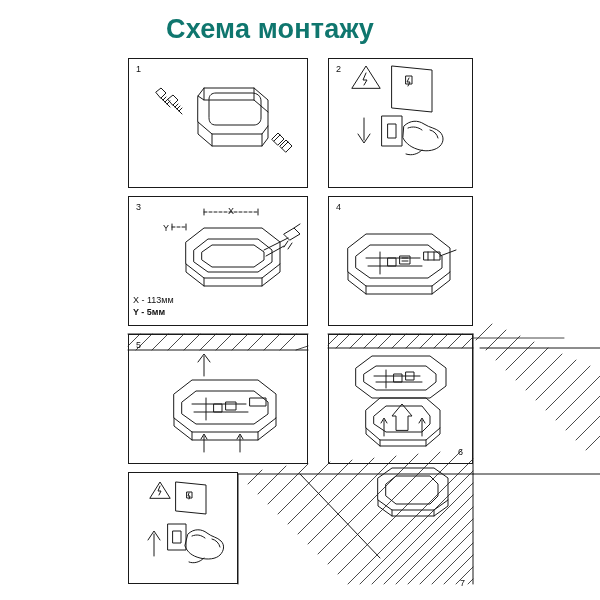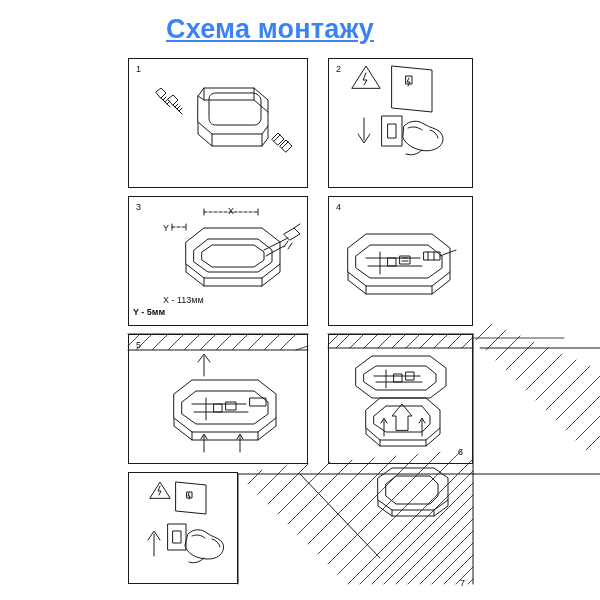--- a/index.html
+++ b/index.html
@@ -23,22 +23,21 @@
   }
   .title {
     position: absolute;
     top: 14px;
     left: 0;
     width: 540px;
     text-align: center;
     font-size: 27px;
     font-weight: bold;
     letter-spacing: 0.2px;
-    color: #3b82f6;
-    text-decoration: underline;
+    color: #0f766e;
   }
   .panel {
     position: absolute;
     border: 1px solid #1a1a1a;
     box-sizing: border-box;
     background: transparent;
   }
   .step-num {
     position: absolute;
     font-size: 9px;
@@ -78,21 +77,21 @@
   <div class="panel" style="left:128px; top:472px; width:110px; height:112px;"></div>
 
   <div class="step-num" style="left:136px; top:64px;">1</div>
   <div class="step-num" style="left:336px; top:64px;">2</div>
   <div class="step-num" style="left:136px; top:202px;">3</div>
   <div class="step-num" style="left:336px; top:202px;">4</div>
   <div class="step-num" style="left:136px; top:340px;">5</div>
   <div class="step-num" style="left:458px; top:447px;">6</div>
   <div class="step-num" style="left:460px; top:578px;">7</div>
 
-  <div class="dim-text" style="left:133px; top:294px;margin-left:30px;">X - 113мм</div>
+  <div class="dim-text" style="left:133px; top:294px;">X - 113мм</div>
   <div class="dim-text" style="left:133px; top:306px;font-weight:bold;">Y - 5мм</div>
   <div class="dim-text" style="left:228px; top:205px;">X</div>
   <div class="dim-text" style="left:163px; top:222px;">Y</div>
 
   <svg class="art" viewBox="0 0 600 600">
     <g fill="none" stroke="#1a1a1a" stroke-width="1" stroke-linecap="round" stroke-linejoin="round">
 
       <g>
 
         <path d="M198 96 L204 88 L254 88 L268 100 L268 126 L262 134 L212 134 L198 122 Z"></path>

